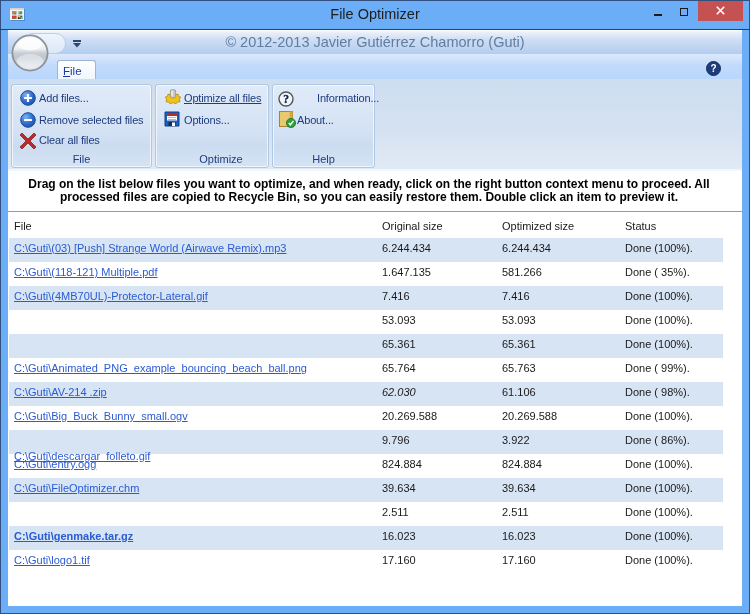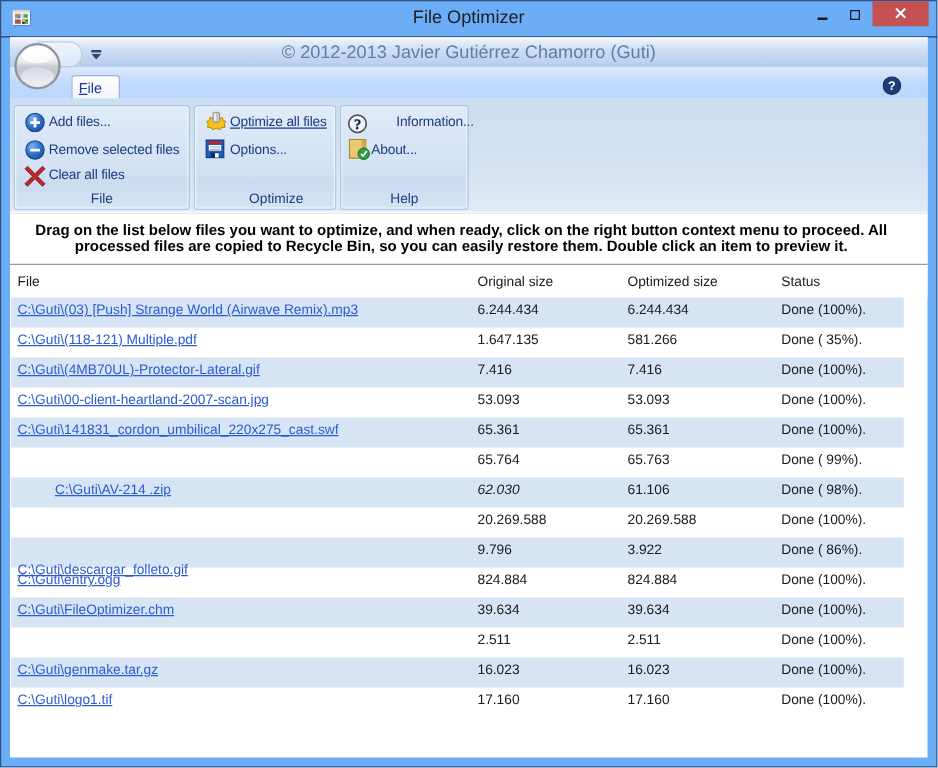--- a/index.html
+++ b/index.html
@@ -183,43 +183,43 @@
       <div class="cell" style="left:493px;">581.266</div>
       <div class="cell" style="left:616px;">Done ( 35%).</div>
     </div>
 <div class="row alt" style="top:286px">
       <div class="cell link" style="left:5px;">C:\Guti\(4MB70UL)-Protector-Lateral.gif</div>
       <div class="cell" style="left:373px;">7.416</div>
       <div class="cell" style="left:493px;">7.416</div>
       <div class="cell" style="left:616px;">Done (100%).</div>
     </div>
 <div class="row" style="top:310px">
-      <div class="cell link" style="left:5px;">C:\Guti\00-client-heartland-2007-scan.jpg</div>
       <div class="cell" style="left:373px;">53.093</div>
       <div class="cell" style="left:493px;">53.093</div>
       <div class="cell" style="left:616px;">Done (100%).</div>
     </div>
 <div class="row alt" style="top:334px">
-      <div class="cell link" style="left:5px;">C:\Guti\141831_cordon_umbilical_220x275_cast.swf</div>
       <div class="cell" style="left:373px;">65.361</div>
       <div class="cell" style="left:493px;">65.361</div>
       <div class="cell" style="left:616px;">Done (100%).</div>
     </div>
 <div class="row" style="top:358px">
+      <div class="cell link" style="left:5px;">C:\Guti\Animated_PNG_example_bouncing_beach_ball.png</div>
       <div class="cell" style="left:373px;">65.764</div>
       <div class="cell" style="left:493px;">65.763</div>
       <div class="cell" style="left:616px;">Done ( 99%).</div>
     </div>
 <div class="row alt" style="top:382px">
-      <div class="cell link" style="left:5px;margin-left:30px;">C:\Guti\AV-214 .zip</div>
+      <div class="cell link" style="left:5px;">C:\Guti\AV-214 .zip</div>
       <div class="cell" style="left:373px;font-style:italic;">62.030</div>
       <div class="cell" style="left:493px;">61.106</div>
       <div class="cell" style="left:616px;">Done ( 98%).</div>
     </div>
 <div class="row" style="top:406px">
+      <div class="cell link" style="left:5px;">C:\Guti\Big_Buck_Bunny_small.ogv</div>
       <div class="cell" style="left:373px;">20.269.588</div>
       <div class="cell" style="left:493px;">20.269.588</div>
       <div class="cell" style="left:616px;">Done (100%).</div>
     </div>
 <div class="row alt" style="top:430px">
       <div class="cell link" style="left:5px;margin-top:16px;">C:\Guti\descargar_folleto.gif</div>
       <div class="cell" style="left:373px;">9.796</div>
       <div class="cell" style="left:493px;">3.922</div>
       <div class="cell" style="left:616px;">Done ( 86%).</div>
     </div>
@@ -234,21 +234,21 @@
       <div class="cell" style="left:373px;">39.634</div>
       <div class="cell" style="left:493px;">39.634</div>
       <div class="cell" style="left:616px;">Done (100%).</div>
     </div>
 <div class="row" style="top:502px">
       <div class="cell" style="left:373px;">2.511</div>
       <div class="cell" style="left:493px;">2.511</div>
       <div class="cell" style="left:616px;">Done (100%).</div>
     </div>
 <div class="row alt" style="top:526px">
-      <div class="cell link" style="left:5px;">C:\Guti\genmake.tar.gz</div>
+      <div class="cell link" style="left:5px;font-weight:bold;">C:\Guti\genmake.tar.gz</div>
       <div class="cell" style="left:373px;">16.023</div>
       <div class="cell" style="left:493px;">16.023</div>
       <div class="cell" style="left:616px;">Done (100%).</div>
     </div>
 <div class="row" style="top:550px">
       <div class="cell link" style="left:5px;">C:\Guti\logo1.tif</div>
       <div class="cell" style="left:373px;">17.160</div>
       <div class="cell" style="left:493px;">17.160</div>
       <div class="cell" style="left:616px;">Done (100%).</div>
     </div>

